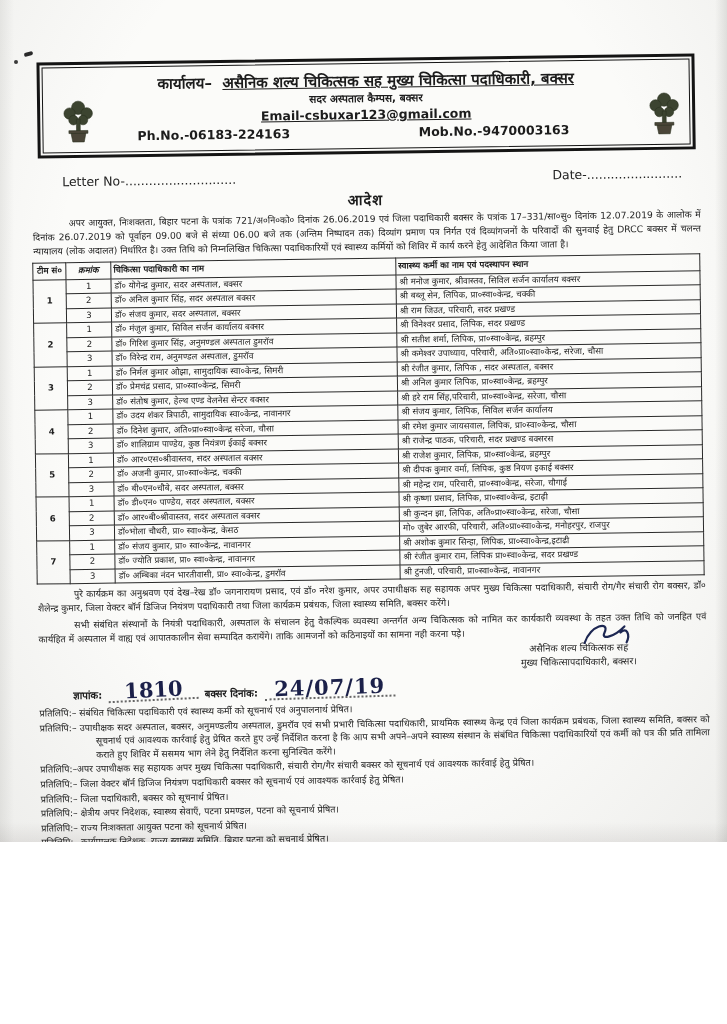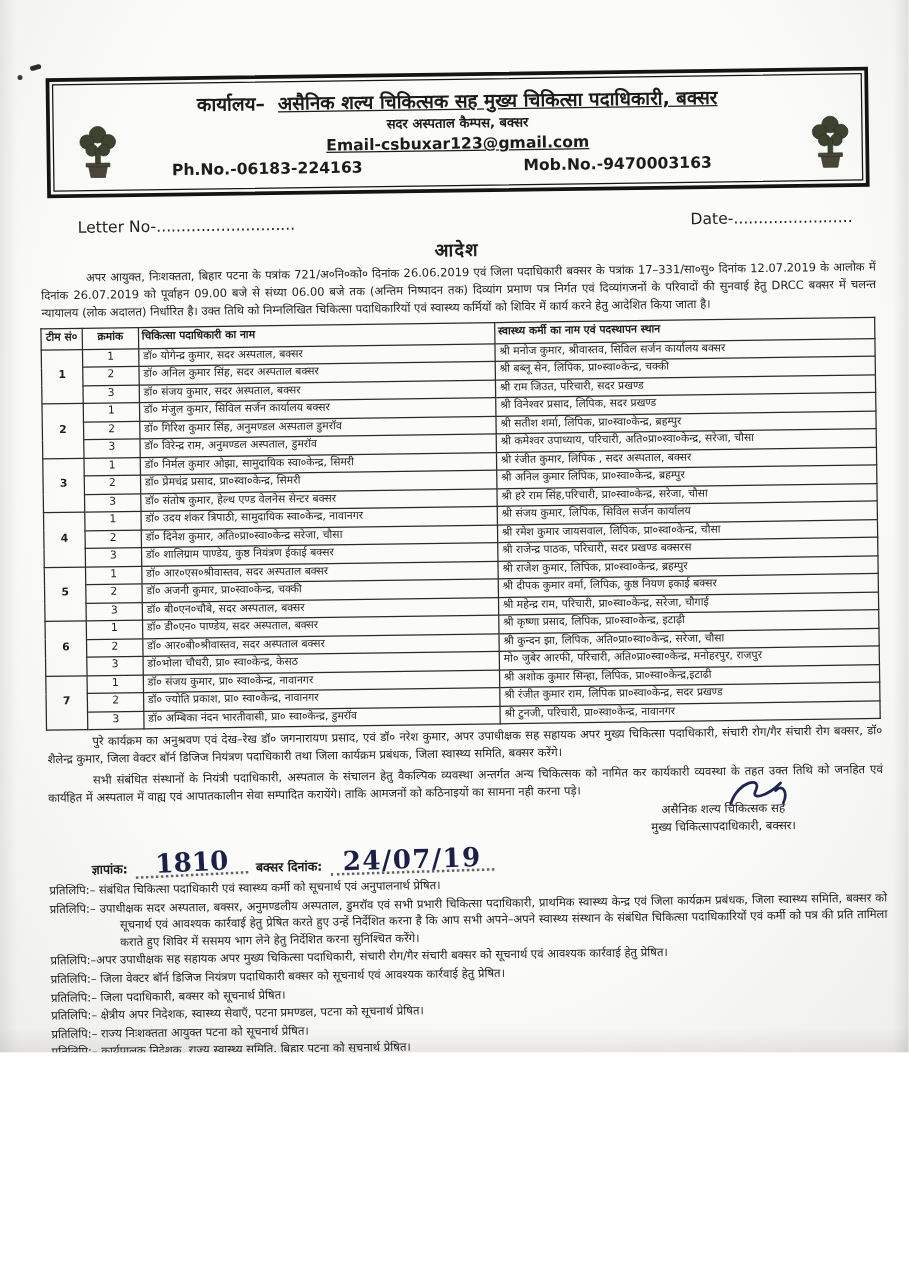--- a/index.html
+++ b/index.html
@@ -34,21 +34,21 @@
   .order-title{text-align:center;font-size:14.5px;font-weight:bold;margin-top:4px;letter-spacing:1px;}
 
   .para{font-size:9.2px;line-height:14px;text-align:justify;margin:3px 12px 0 14px;color:#232323;}
   .para.indent{text-indent:36px;}
 
   
   table.duty{border-collapse:collapse;width:668px;margin:4px auto 0;font-size:8.6px;line-height:11.5px;color:#1e1e1e;}
   table.duty th, table.duty td{border:1px solid #2a2a2a;padding:1px 3px;vertical-align:middle;}
   table.duty th{font-weight:bold;padding:2px 2px;}
   .col-team{width:28px;}
-  .col-sl{width:40px;text-align:center;}
+  .col-sl{width:40px;text-align:center;font-style:italic;}
   .col-doc{width:278px;text-align:left;}
   .col-worker{text-align:left;}
   td.team-cell{text-align:center;font-weight:bold;}
   td.sl-cell{text-align:center;}
 
   
   .sig-block{width:220px;margin:2px 30px 0 auto;text-align:center;font-size:9.4px;line-height:14px;position:relative;}
   .sig-scribble{position:absolute;right:52px;top:-22px;width:56px;height:30px;}
 
   

